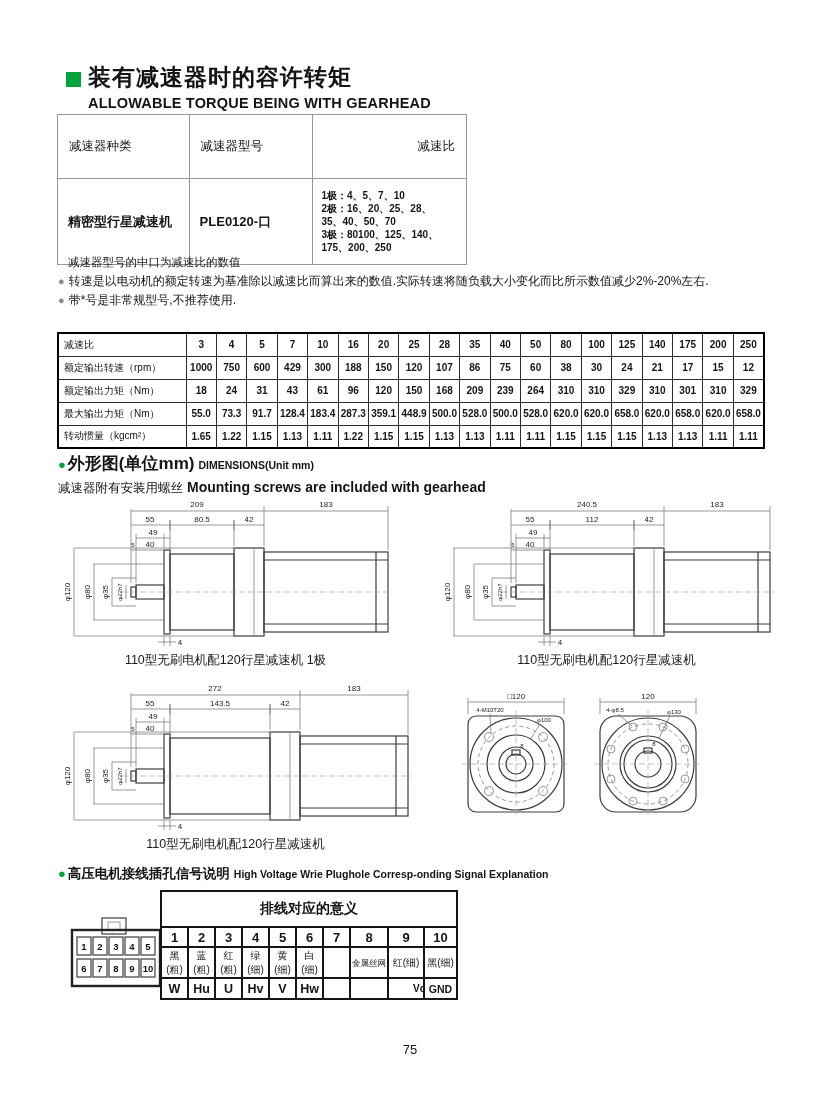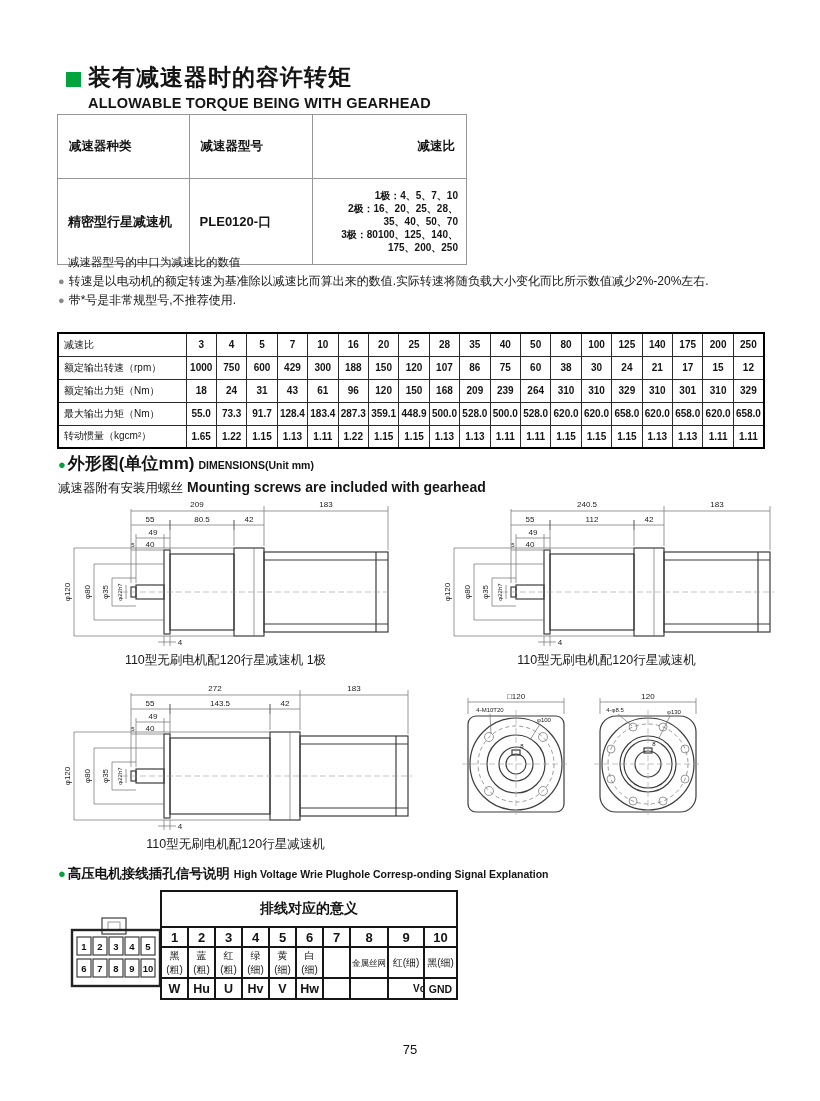--- a/index.html
+++ b/index.html
@@ -9,25 +9,25 @@
   .abs{position:absolute;}
 
   
   .green-sq{display:inline-block;width:15px;height:15px;background:#00a43b;margin-right:7px;}
   .title-zh{font-size:23px;font-weight:bold;letter-spacing:1px;display:inline-block;vertical-align:2px;}
   .title-en{font-size:14.5px;font-weight:bold;margin:2px 0 0 22px;letter-spacing:.2px;}
 
   
   .t1{border-collapse:collapse;width:410px;}
   .t1 th,.t1 td{border:1.5px solid #979797;}
-  .t1 thead th{height:64px;font-weight:bold;text-align:left;padding:8px 11px;font-size:12.5px;}
+  .t1 thead th{height:64px;font-weight:normal;text-align:left;padding:8px 11px;font-size:12.5px;}
   .t1 thead th.r{text-align:right;}
   .t1 td{height:86px;vertical-align:middle;padding:0 10px;}
   .t1 td.bold{font-weight:bold;font-size:13px;}
-  .t1 td.ratios{text-align:right;font-size:10px;font-weight:bold;line-height:13px;padding:6px 8px;}
+  .t1 td.ratios{text-align:left;font-size:10px;font-weight:bold;line-height:13px;padding:6px 8px;}
   .footnote{font-size:11.5px;}
 
   
   .note{font-size:12px;line-height:19px;}
   .note .dot{color:#8a8a8a;font-size:11px;margin-right:4px;}
 
   
   .t2{border-collapse:collapse;border:2px solid #000;table-layout:fixed;width:708px;}
   .t2 th,.t2 td{border:1px solid #2b2b2b;height:23px;}
   .t2 th{text-align:left;font-weight:normal;padding-left:5px;font-size:10px;white-space:nowrap;}

